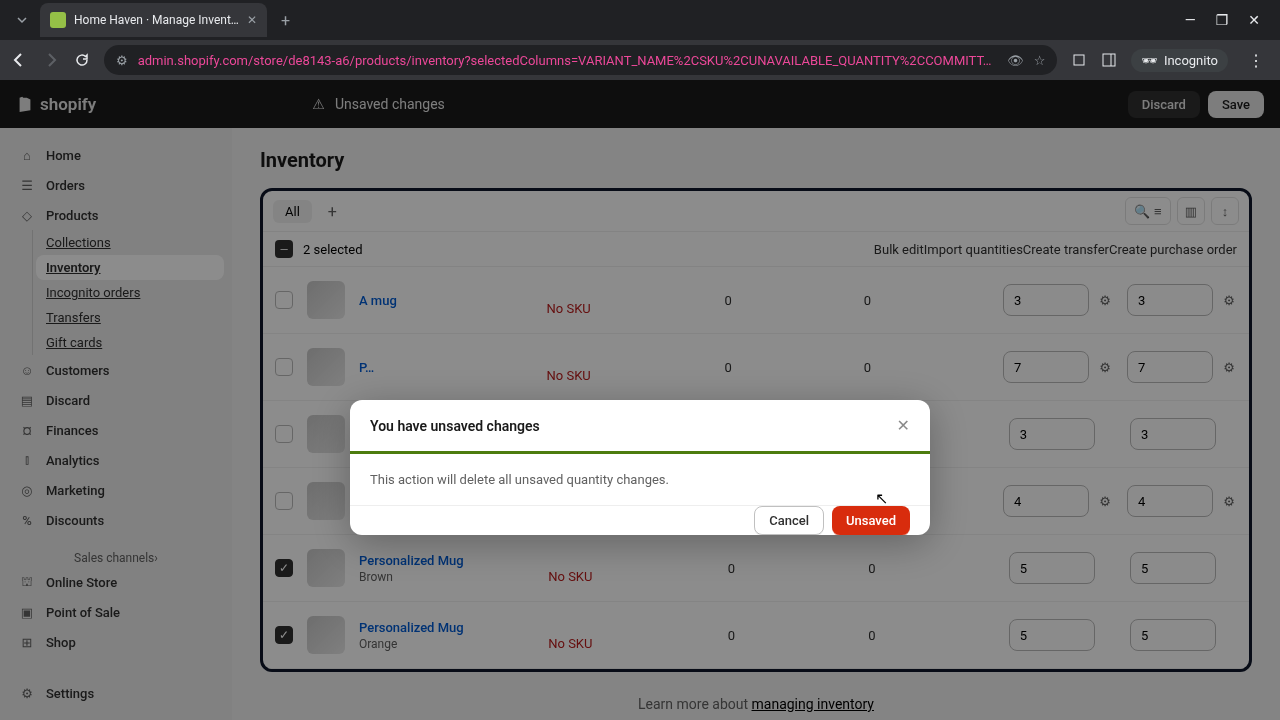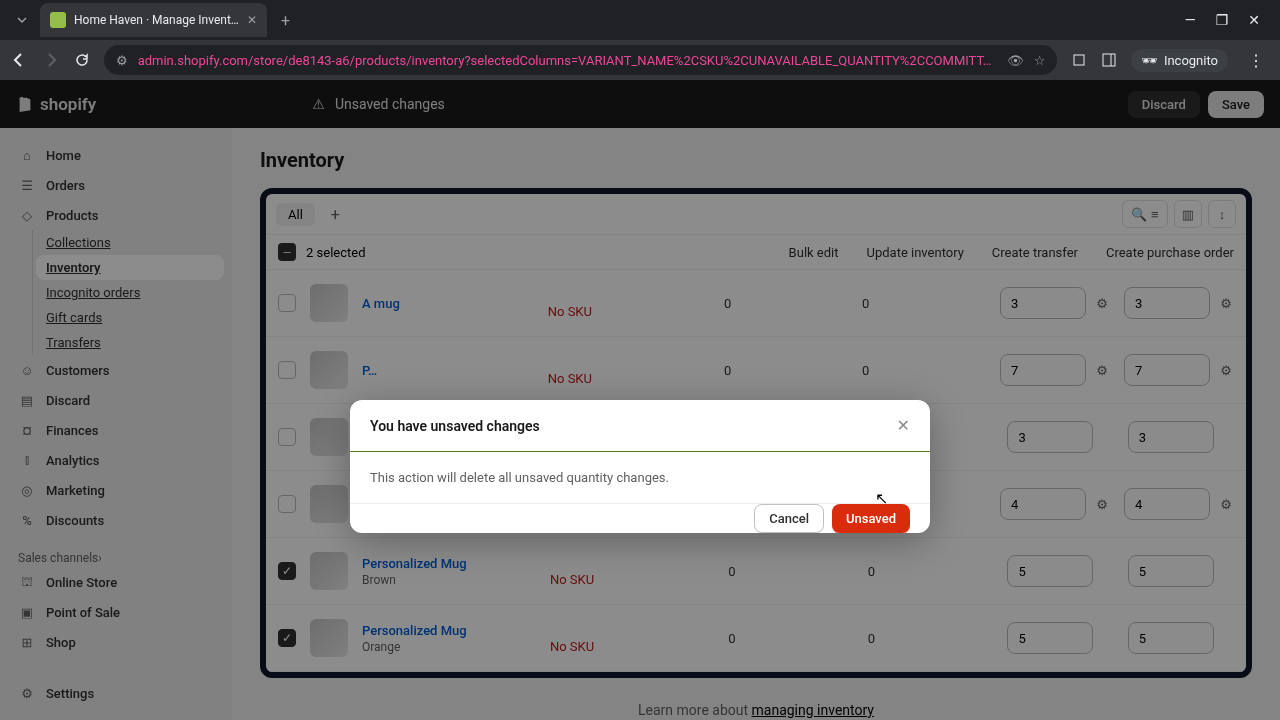--- a/index.html
+++ b/index.html
@@ -38,41 +38,41 @@
 
 .app-body { display: flex; height: 592px; }
 .sidebar { width: 232px; background: #ebebeb; padding: 12px 8px; display: flex; flex-direction: column; font-size: 13px; color: #303030; }
 .nav-item { display: flex; align-items: center; gap: 10px; padding: 6px 10px; border-radius: 8px; cursor: pointer; font-weight: 500; }
 .nav-item.active { background: #fff; font-weight: 600; }
 .nav-sub { padding-left: 28px; text-decoration: underline; }
 .nav-sub .nav-item { font-weight: 400; padding: 5px 10px; position: relative; }
 .nav-sub .nav-item.active { font-weight: 600; }
 .nav-sub .nav-item::before { content: ""; position: absolute; left: -4px; top: 0; bottom: 0; width: 1px; background: #d0d0d0; }
 .nav-icon { width: 18px; height: 18px; display: flex; align-items: center; justify-content: center; color: #616161; }
-.sidebar-section { margin-top: 14px; font-size: 12px; color: #616161; padding: 2px 10px; display:flex; justify-content:flex-start; align-items:center; }
+.sidebar-section { margin-top: 14px; font-size: 12px; color: #616161; padding: 2px 10px; display:flex; justify-content:center; align-items:center; }
 .sidebar-bottom { margin-top: auto; }
 
 .main { flex: 1; padding: 20px 28px; overflow: auto; }
 .page-header { display: flex; align-items: center; margin-bottom: 16px; }
 .page-title { font-size: 20px; font-weight: 700; color: #1a1a1a; }
 .page-actions { margin-left: auto; display: flex; gap: 6px; }
 .btn-text { background: transparent; color: #303030; }
 .btn-dark { background: #303030; color: #fff; }
 
-.card { background: #fff; border: 6px solid #0f172a; border-radius: 12px; overflow: hidden; }
+.card { background: #fff; border: 3px solid #0f172a; border-radius: 12px; overflow: hidden; }
 .tabs-row { display: flex; align-items: center; padding: 6px 10px; border-bottom: 1px solid #eee; gap: 6px; }
 .tab-pill { padding: 4px 12px; border-radius: 6px; font-size: 13px; background: #f1f1f1; cursor: pointer; }
 .tab-add { padding: 4px 10px; color: #616161; cursor: pointer; }
 .tabs-right { margin-left: auto; display: flex; gap: 6px; }
 .icon-btn { width: 28px; height: 28px; border: 1px solid #e1e1e1; border-radius: 6px; display: flex; align-items: center; justify-content: center; color: #616161; cursor: pointer; font-size:13px; }
 .icon-btn.dbl { width: 46px; }
 
 .select-bar { display: flex; align-items: center; padding: 8px 12px; border-bottom: 1px solid #eee; gap: 10px; font-size: 13px; }
 .select-check { width: 18px; height: 18px; background: #303030; border-radius: 4px; display: flex; align-items: center; justify-content: center; color: #fff; font-size: 11px; }
-.select-actions { margin-left: auto; display: flex; gap: 28px; font-size: 13px; }
+.select-actions { margin-left: auto; display: flex; gap: 0; font-size: 13px; }
 .select-actions span { cursor: pointer; color: #303030; }
 
 .row { display: flex; align-items: center; padding: 14px 12px; border-bottom: 1px solid #f0f0f0; gap: 14px; font-size: 13px; color: #303030; }
 .row-check { width: 18px; height: 18px; border: 1px solid #bbb; border-radius: 4px; cursor: pointer; flex-shrink:0; }
 .row-check.checked { background: #303030; border-color: #303030; display:flex; align-items:center; justify-content:center; color:#fff; font-size:12px; }
 .thumb { width: 38px; height: 38px; background: #ddd; border-radius: 6px; flex-shrink:0; background-image: linear-gradient(135deg,#c8c8c8,#e8e8e8); }
 .name-col { width: 180px; }
 .name-col .pname { font-weight: 500; color: #005bd3; cursor:pointer; }
 .name-col .variant { color: #616161; font-size: 12px; margin-top: 2px; }
 .sku-col { width: 170px; color: #b91c1c; margin-top: 16px; }
@@ -81,21 +81,21 @@
 .qty-input { width: 86px; height: 32px; border: 1px solid #bbb; border-radius: 8px; padding: 0 10px; font-size: 13px; background:#fdfdfd; }
 .adjust-btn { width: 26px; height: 26px; display:flex; align-items:center; justify-content:center; color:#616161; cursor:pointer; }
 .qty-col2 { width: 110px; display:flex; align-items:center; gap:8px; }
 
 .learn-more { text-align: center; padding: 24px; font-size: 14px; color: #616161; }
 .learn-more a { color: #000000; text-decoration: underline; cursor: pointer; }
 
 
 .overlay { position: absolute; inset: 0; background: rgba(0,0,0,0.45); display: flex; align-items: flex-start; justify-content: center; padding-top: 320px; }
 .modal { width: 580px; background: #fff; border-radius: 12px; box-shadow: 0 8px 40px rgba(0,0,0,0.3); overflow: hidden; }
-.modal-header { display: flex; align-items: center; padding: 16px 20px; border-bottom: 1px solid #4d7c0f; }
+.modal-header { display: flex; align-items: center; padding: 16px 20px; border-bottom: 3px solid #4d7c0f; }
 .modal-title { font-size: 14px; font-weight: 600; color: #1a1a1a; }
 .modal-close { margin-left: auto; color: #8a8a8a; cursor: pointer; font-size: 16px; }
 .modal-body { padding: 18px 20px; font-size: 13px; color: #616161; }
 .modal-footer { display: flex; justify-content: flex-end; gap: 8px; padding: 0 20px; border-top: 1px solid #eee; }
 .btn-cancel { background: #fff; border: 1px solid #c0c0c0; color: #303030; box-shadow: 0 1px 0 rgba(0,0,0,0.05); }
 .btn-continue { background: #d82c0d; color: #fff; box-shadow: 0 1px 0 rgba(180,30,0,0.4); }
 
 .cursor { position: absolute; top: 409px; left: 875px; font-size: 16px; color: #000; pointer-events:none; }
 
 svg { display: block; }
@@ -198,24 +198,24 @@
         <div class="nav-item">
             <span>Collections</span>
           </div>
         <div class="nav-item active">
             <span>Inventory</span>
           </div>
         <div class="nav-item">
             <span>Incognito orders</span>
           </div>
         <div class="nav-item">
+            <span>Transfers</span>
+          </div>
+        <div class="nav-item">
             <span>Gift cards</span>
-          </div>
-        <div class="nav-item">
-            <span>Transfers</span>
           </div>
       </div>
       <div class="nav-item">
           <span class="nav-icon">☺</span>
           <span>Customers</span>
         </div>
       <div class="nav-item">
           <span class="nav-icon">▤</span>
           <span>Discard</span>
         </div>
@@ -275,21 +275,21 @@
             <span class="icon-btn">▥</span>
             <span class="icon-btn">↕</span>
           </div>
         </div>
 
         <div class="select-bar">
           <span class="select-check">—</span>
           <span>2 selected</span>
           <div class="select-actions">
             <span>Bulk edit</span>
-            <span>Update inventory</span>
+            <span>Import quantities</span>
             <span>Create transfer</span>
             <span>Create purchase order</span>
           </div>
         </div>
 
         <div id="rows">
             <div class="row">
     <span class="row-check "></span>
     <span class="thumb"></span>
     <div class="name-col">

